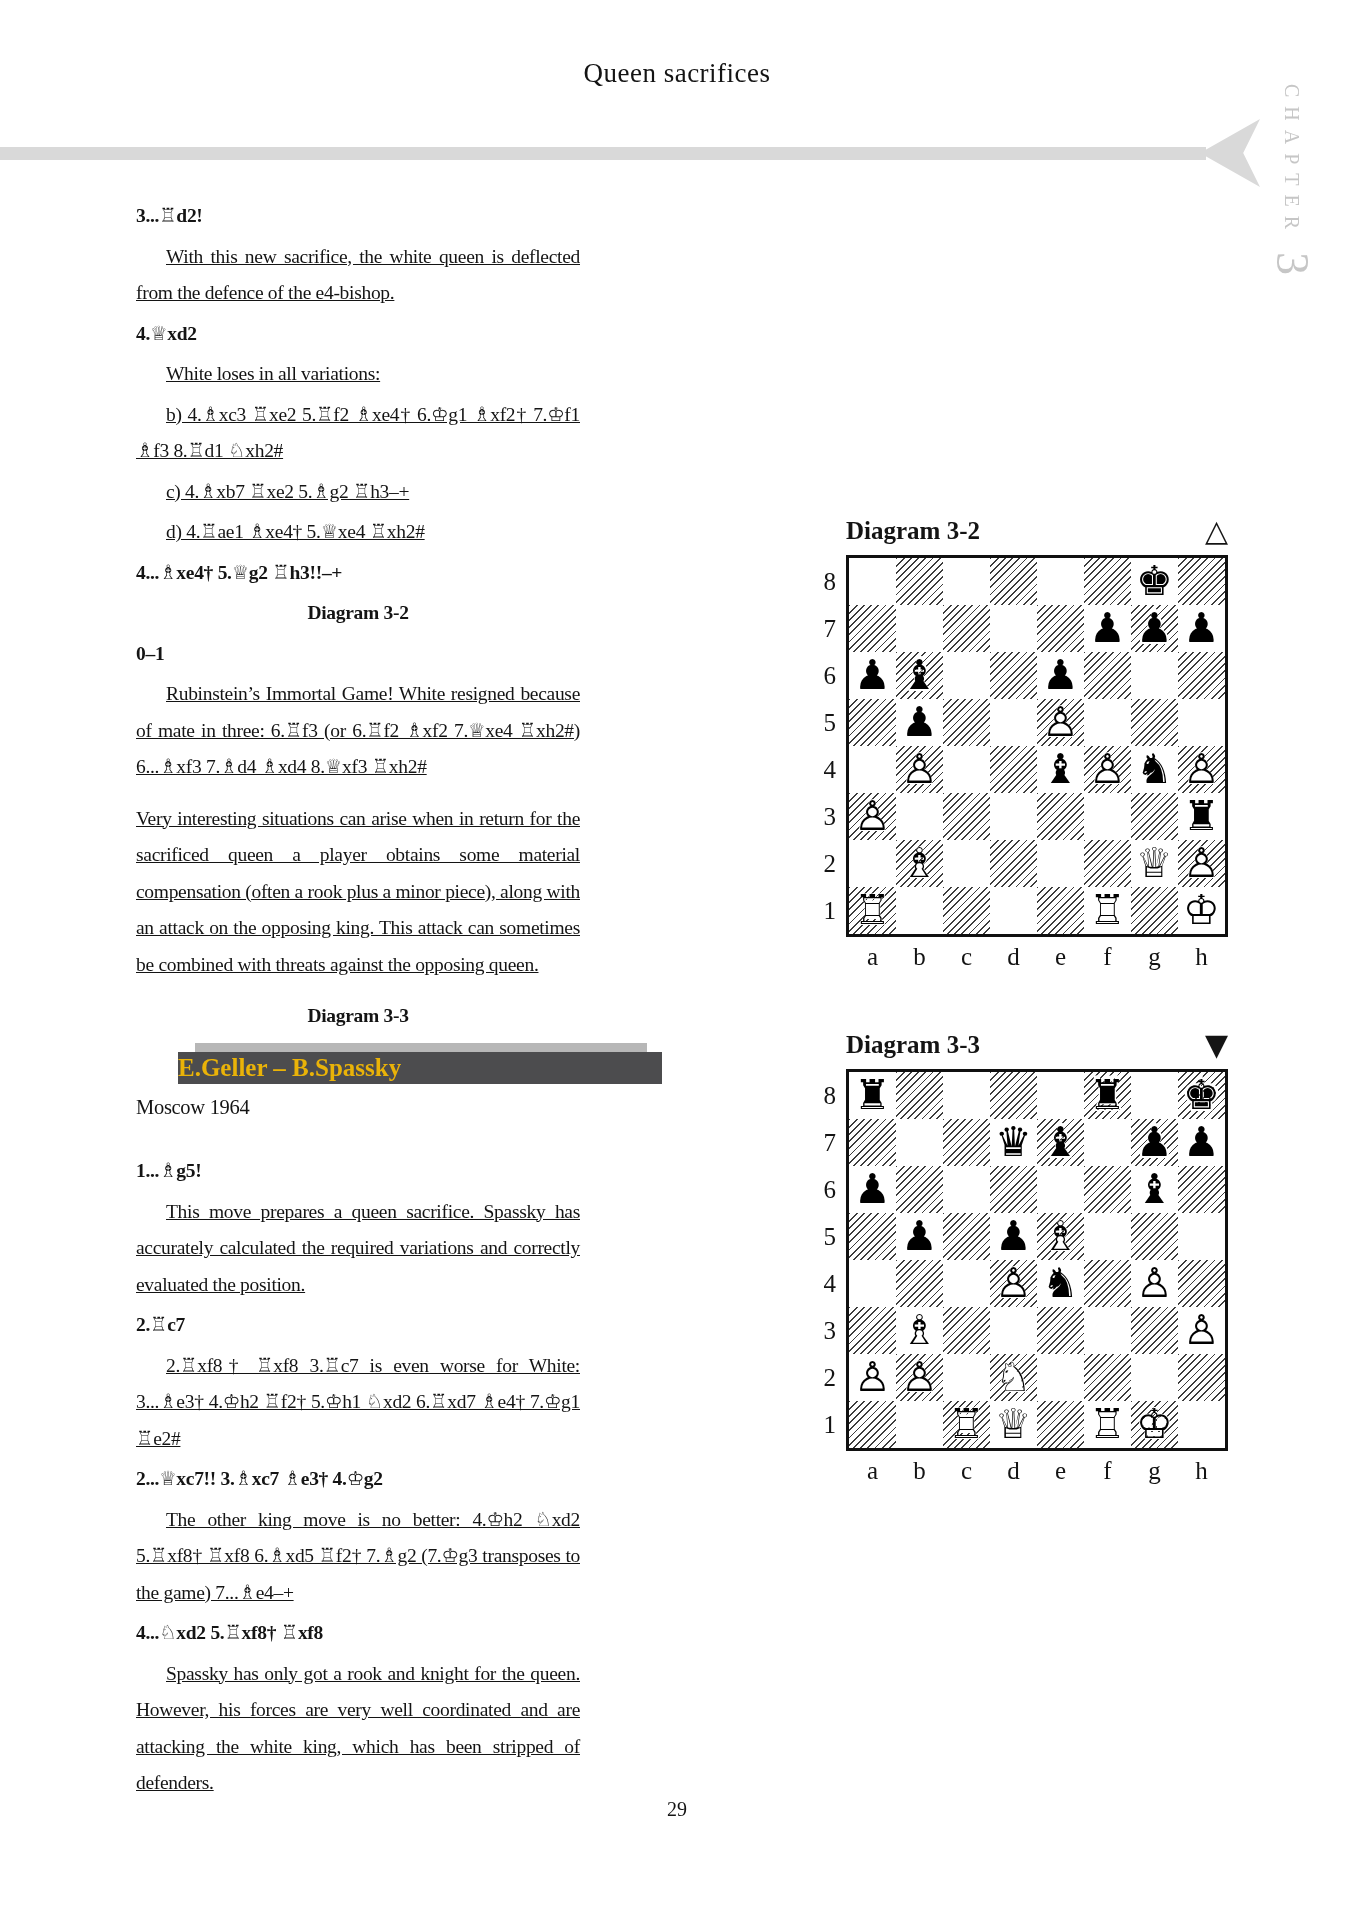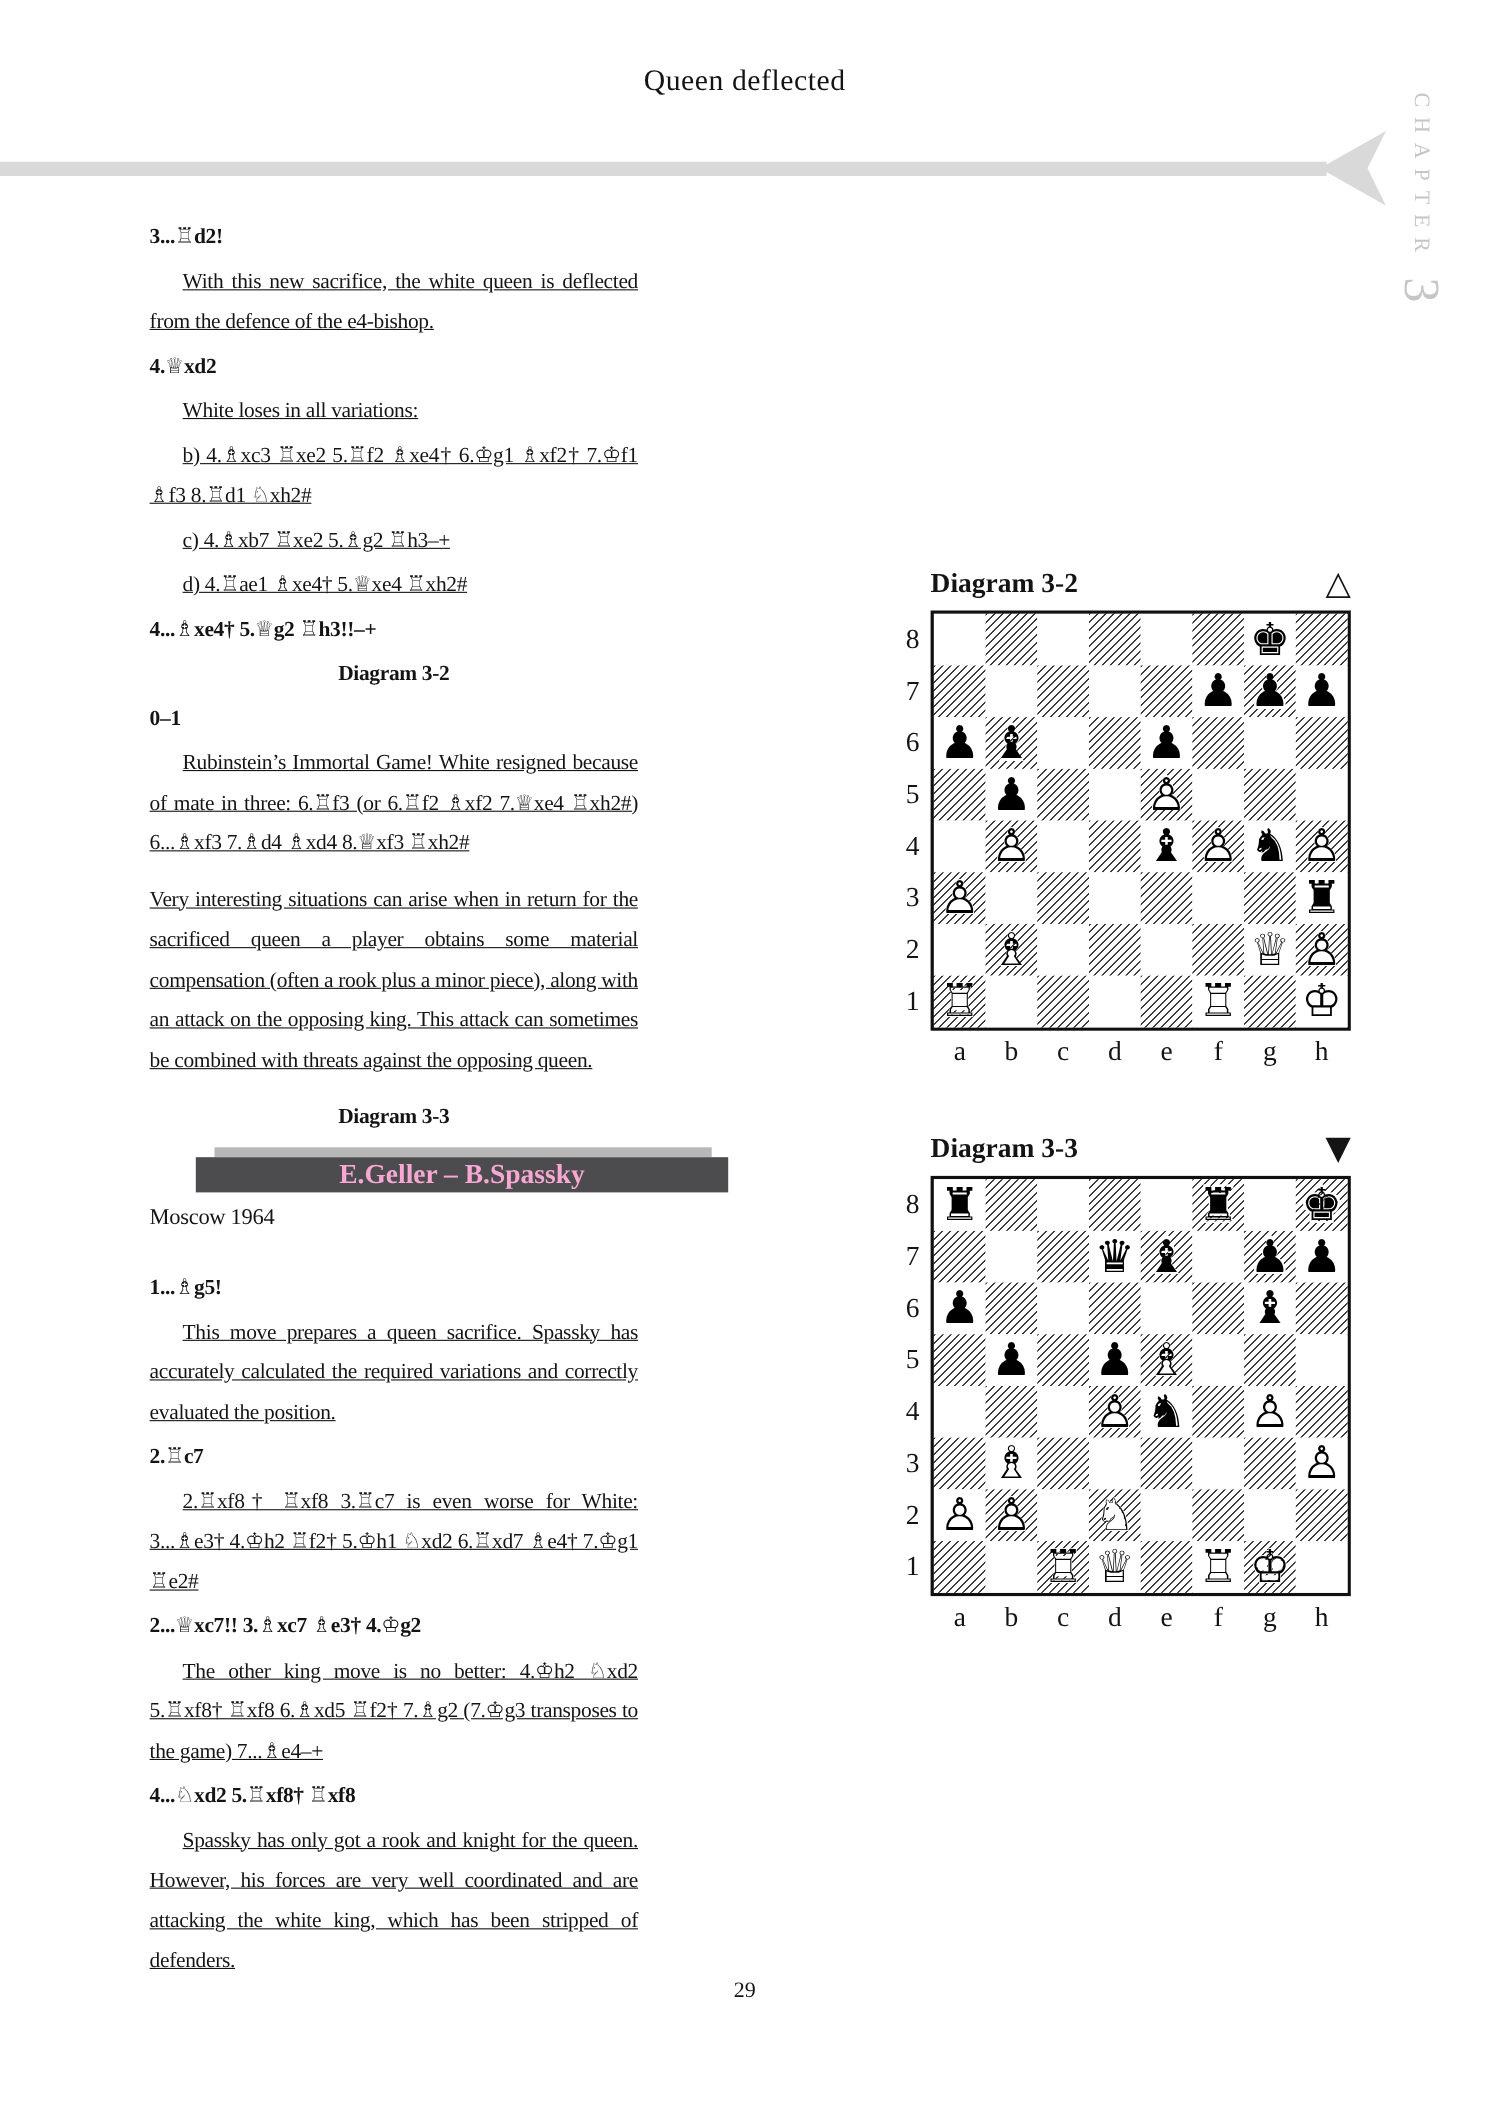--- a/index.html
+++ b/index.html
@@ -48,22 +48,22 @@
   .b-para{text-indent:30px;text-decoration:underline;}
   .b-para.plain{text-indent:0;}
   .b-heading{text-align:center;font-weight:bold;}
   .b-subtitle{margin-left:46px;width:484px;text-align:left;font-size:20.5px;}
   .gap-md{margin-top:15px !important;}
   .gap-lg{margin-top:28px !important;}
   .b-gamebar{margin:8px 0 5px 46px;width:484px;}
   .bar-top{margin-left:17px;width:452px;height:9px;background:var(--game-bar-light);}
   .bar-main{
     width:484px;height:32px;background:var(--game-bar-dark);
-    color:#f9a8d4;font-weight:bold;font-size:25px;line-height:32px;
-    text-align:center;letter-spacing:0;
+    color:#eab308;font-weight:bold;font-size:25px;line-height:32px;
+    text-align:left;letter-spacing:0;
   }
 
   
   .diagram{position:absolute;left:806px;width:424px;}
   #diag-3-2{top:512px;}
   #diag-3-3{top:1026px;}
   .diag-head{
     margin-left:40px;width:382px;height:38px;margin-bottom:5px;
     display:flex;justify-content:space-between;align-items:center;
   }
@@ -101,21 +101,21 @@
   .page-num{
     position:absolute;top:1798px;left:0;width:100%;
     text-align:center;font-size:20px;
   }
 </style>
 </head>
 <body>
 
 <div class="page">
 
-  <div class="running-head">Queen deflected</div>
+  <div class="running-head">Queen sacrifices</div>
 
   <div class="rule"></div>
   <div class="rule-arrow"></div>
 
   <div class="chapter-tab">
     <span class="chapter-word">CHAPTER</span>
     <span class="chapter-num">3</span>
   </div>
 
   <div class="col-text">

